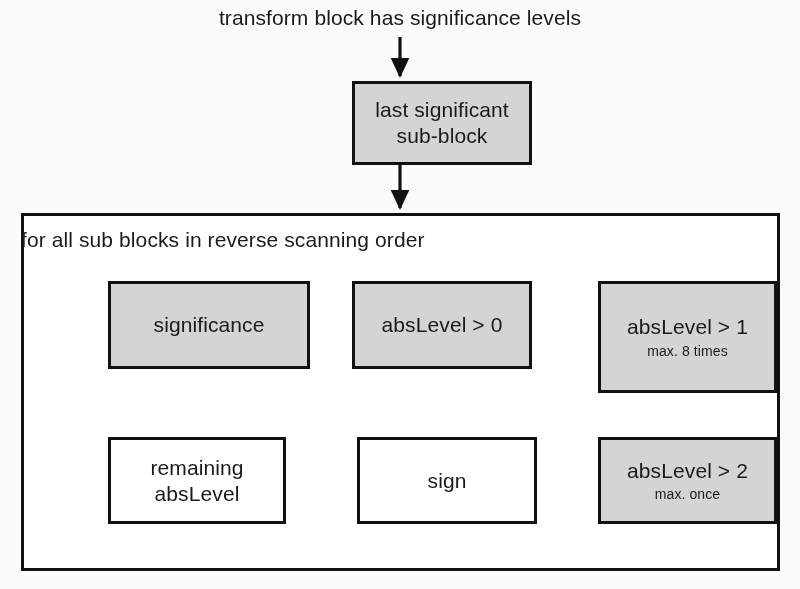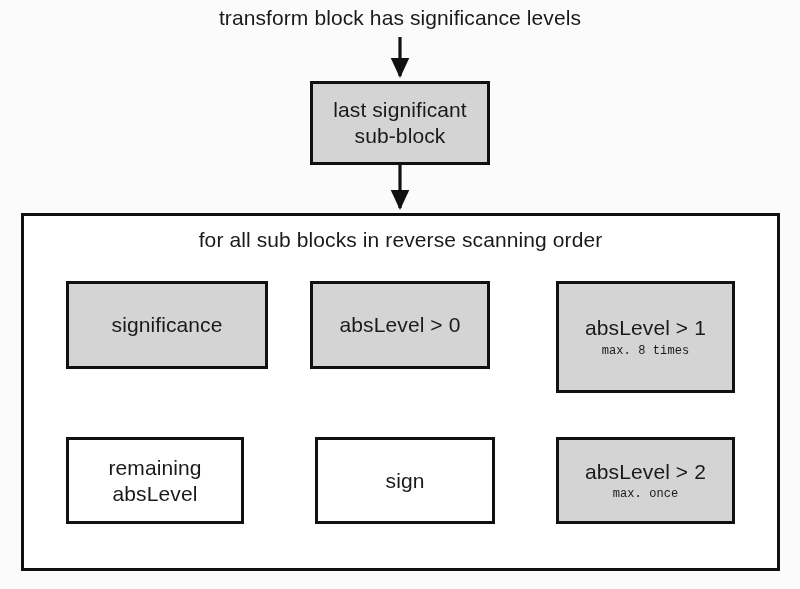--- a/index.html
+++ b/index.html
@@ -31,34 +31,34 @@
   .node {
     position: absolute;
     box-sizing: border-box;
     border: 3px solid #111111;
     display: flex;
     flex-direction: column;
     align-items: center;
     justify-content: center;
     text-align: center;
     line-height: 1.22;
+    margin-left: 42px;
   }
   .node.filled { background: #d4d4d4; }
   .node.plain  { background: #ffffff; }
 
   .node .main {
     font-size: 21px;
     letter-spacing: 0.1px;
     white-space: pre-line;
   }
   .node .sub {
-    font-size: 12px;
+    font-size: 14px;
     margin-top: 3px;
     letter-spacing: 0.1px;
-    font-family: Liberation Mono, monospace;
   }
 
   
   #top-caption {
     position: absolute;
     left: 0;
     top: 6px;
     width: 800px;
     text-align: center;
     font-size: 21px;
@@ -74,21 +74,20 @@
     height: 358px;
     box-sizing: border-box;
     border: 3px solid #111111;
     background: #ffffff;
   }
   #loop-caption {
     position: absolute;
     left: 21px;
     top: 228px;
     width: 759px;
-    text-align: center;
     font-size: 21px;
     letter-spacing: 0.1px;
   }
 
   
   #node-last-sig   { left: 310px; top: 81px;  width: 180px; height: 84px; }
   #node-significance { left: 66px;  top: 281px; width: 202px; height: 88px; }
   #node-abs0       { left: 310px; top: 281px; width: 180px; height: 88px; }
   #node-abs1       { left: 556px; top: 281px; width: 179px; height: 112px; }
   #node-abs2       { left: 556px; top: 437px; width: 179px; height: 87px; }

